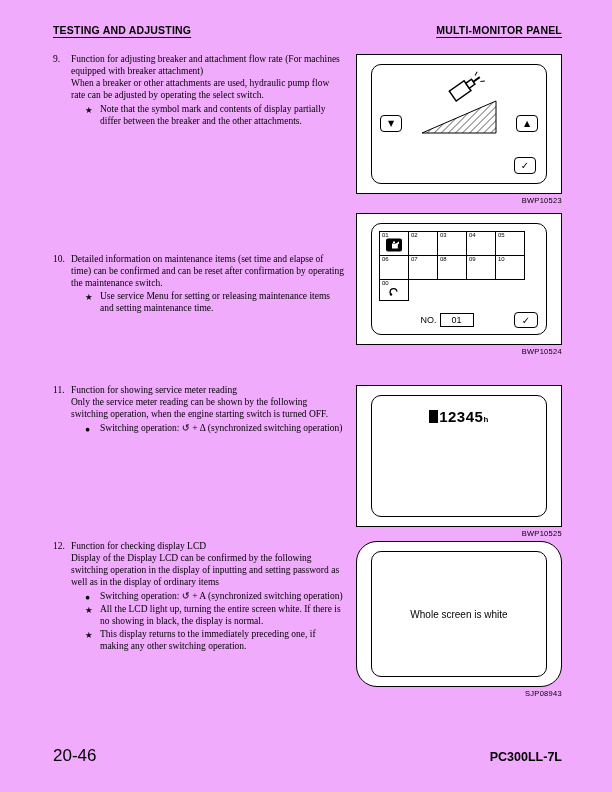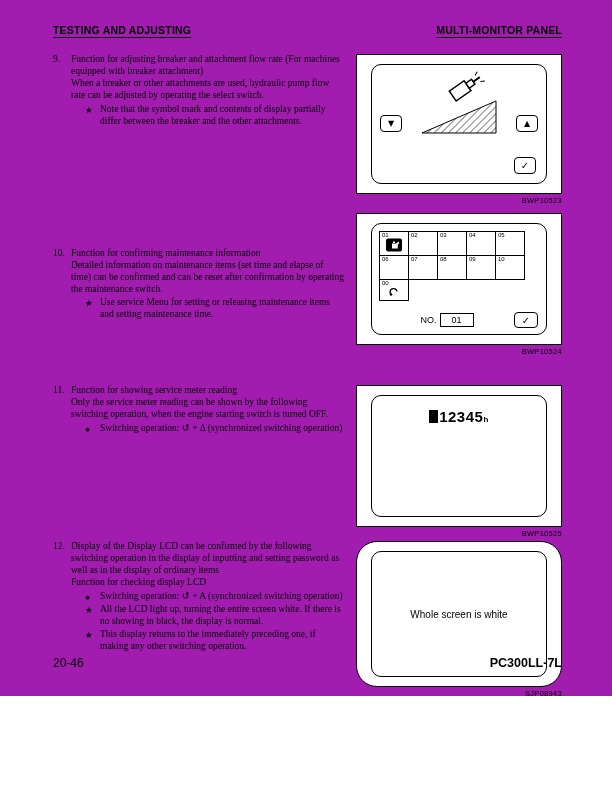--- a/index.html
+++ b/index.html
@@ -1,17 +1,17 @@
 <!DOCTYPE html>
 <html><head>
 <meta charset="utf-8">
 <style>
   * { margin:0; padding:0; box-sizing:border-box; }
   html,body { background:#ffffff; }
-  .page { width:612px; height:696px; background:#a21caf; position:relative; color:#000;
+  .page { width:612px; height:792px; background:#f0abfc; position:relative; color:#000;
           font-family:"Liberation Serif", serif; overflow:hidden; }
 
   .header { position:absolute; top:24px; left:53px; right:50px; display:flex;
             justify-content:space-between; font-family:"Liberation Sans", sans-serif;
             font-weight:bold; font-size:10.5px; letter-spacing:0.2px; }
   .header span { text-decoration:underline; text-underline-offset:3px; }
 
   .content { position:absolute; top:54px; left:53px; right:50px; }
   .row { display:flex; align-items:flex-start; }
   .row-9  { margin-bottom:8px; }
@@ -69,21 +69,21 @@
   .block { display:inline-block; width:9px; height:13px; background:#000;
            margin-right:1px; vertical-align:-1px; }
   .unit { font-size:8px; font-weight:bold; }
 
   .white-msg { position:absolute; top:50%; left:0; right:0; transform:translateY(-50%);
                text-align:center; font-family:"Liberation Sans", sans-serif; font-size:10px; }
 
   .footer { position:absolute; bottom:26px; left:53px; right:50px; display:flex;
             justify-content:space-between; align-items:baseline;
             font-family:"Liberation Sans", sans-serif; }
-  .footer-left { font-size:12px; }
+  .footer-left { font-size:17px; }
   .footer-right { font-size:12.5px; font-weight:bold;margin-left:40px; }
 </style>
 </head>
 <body>
 
 <div class="page">
 
   <div class="header">
     <span>TESTING AND ADJUSTING</span>
     <span>MULTI-MONITOR PANEL</span>
@@ -140,21 +140,20 @@
         </div>
         <div class="caption">BWP10523</div>
       </div>
     </div>
 
     <div class="row row-10">
       <div class="text-col">
         <div class="item">
           <span class="num">10.</span>
           <div class="item-text">
-            <div>Function for confirming maintenance information</div>
             <div>Detailed information on maintenance items (set time and elapse of time) can be confirmed and can be reset after confirmation by operating the maintenance switch.</div>
             <div class="notes">
               <div class="note">
                 <span class="marker">★</span>
                 <span class="note-text">Use service Menu for setting or releasing maintenance items and setting maintenance time.</span>
               </div>
             </div>
           </div>
         </div>
       </div>
@@ -252,22 +251,22 @@
         </div>
         <div class="caption">BWP10525</div>
       </div>
     </div>
 
     <div class="row">
       <div class="text-col">
         <div class="item">
           <span class="num">12.</span>
           <div class="item-text">
+            <div>Function for checking display LCD</div>
             <div>Display of the Display LCD can be confirmed by the following switching operation in the display of inputting and setting password as well as in the display of ordinary items</div>
-            <div>Function for checking display LCD</div>
             <div class="notes">
               <div class="note">
                 <span class="marker">●</span>
                 <span class="note-text">Switching operation: ↺ + A (synchronized switching operation)</span>
               </div>
               <div class="note">
                 <span class="marker">★</span>
                 <span class="note-text">All the LCD light up, turning the entire screen white. If there is no showing in black, the display is normal.</span>
               </div>
               <div class="note">

